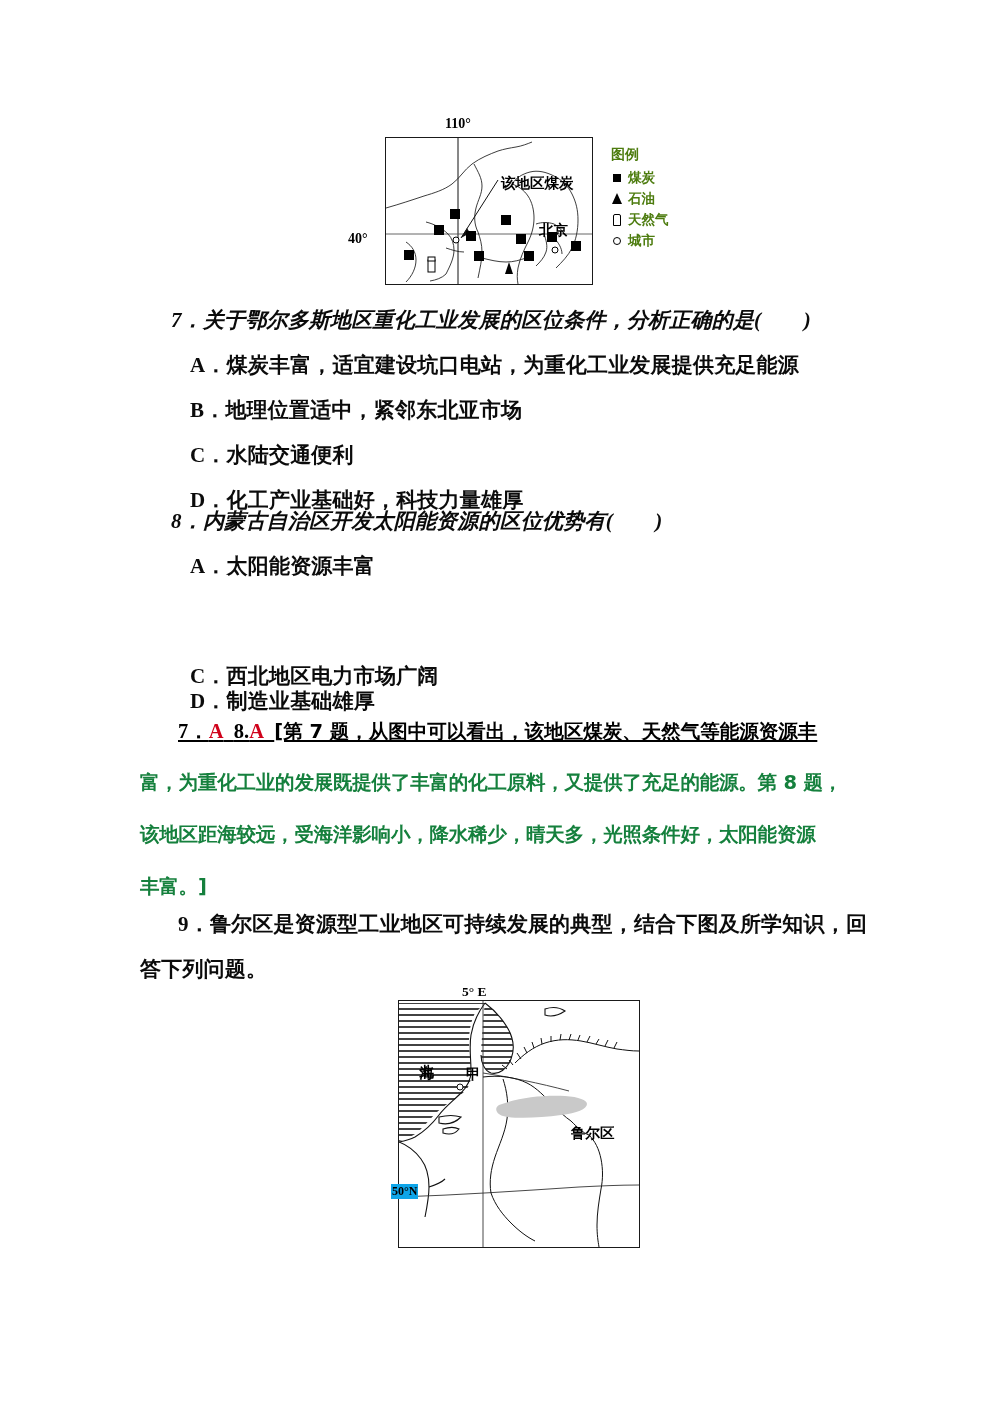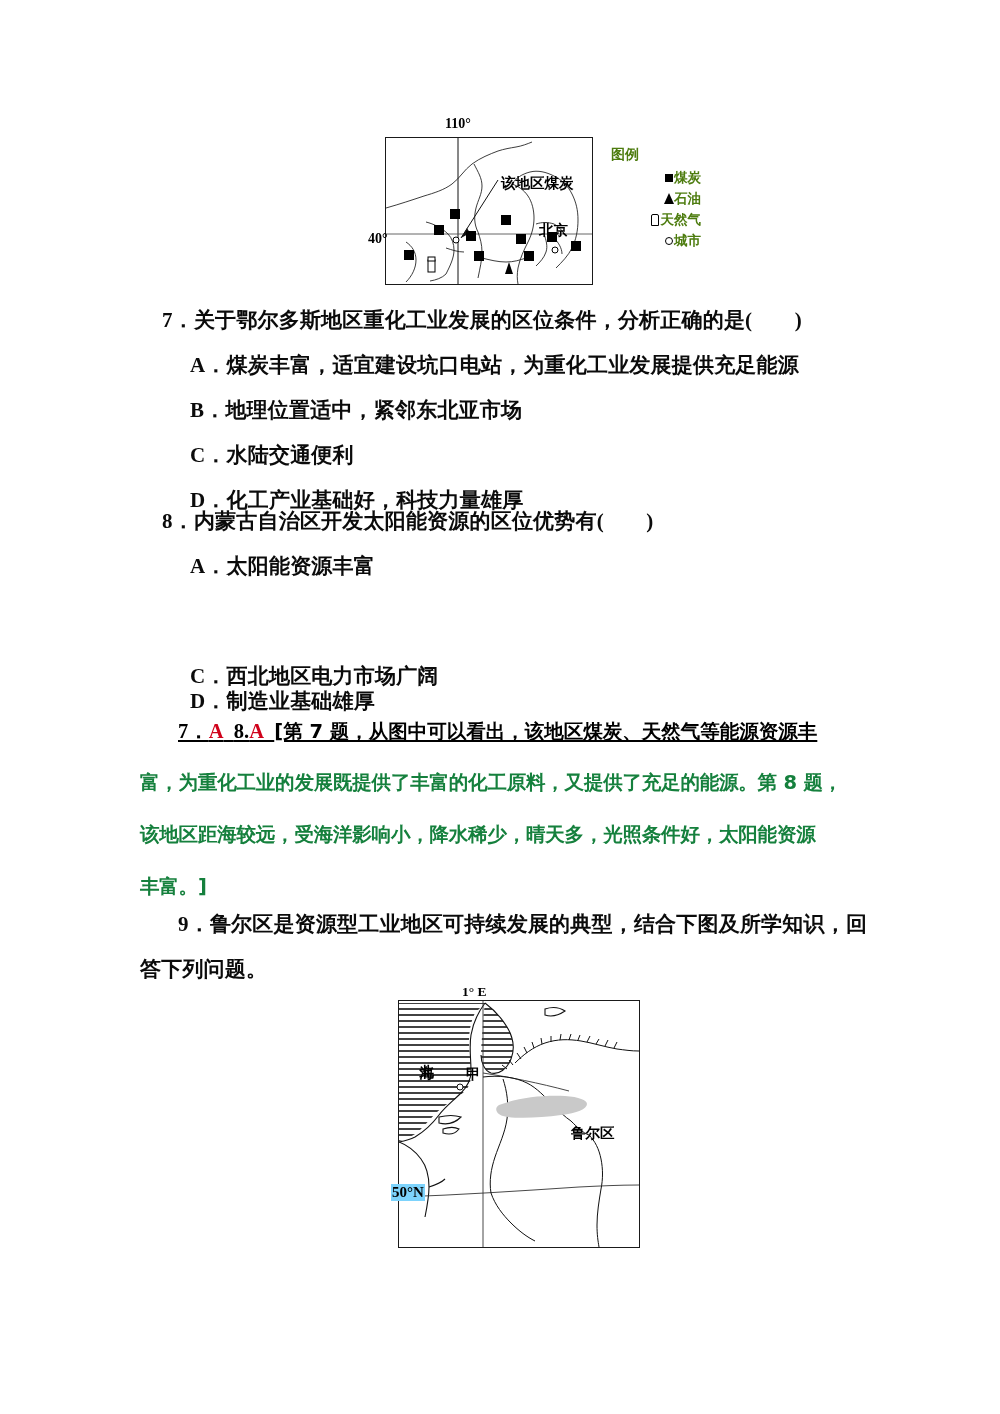--- a/index.html
+++ b/index.html
@@ -25,21 +25,21 @@
   
   .qline {
     position: absolute;
     font-family: "Liberation Serif", "DejaVu Serif", serif;
     font-weight: bold;
     font-size: 21px;
     letter-spacing: 0.2px;
     white-space: nowrap;
     color: #0b0b0b;
   }
-  .qstem { left: 162px; }
+  .qstem { left: 171px; font-style: italic; }
   .qopt  { left: 190px; }
 
   
   .ansblock {
     position: absolute;
     left: 140px;
     top: 717px;
     width: 730px;
   }
   .ansline1 {
@@ -80,42 +80,42 @@
   #map1 svg, #map2 svg { display: block; }
 
   .maplabel {
     position: absolute;
     font-family: "Liberation Serif", "DejaVu Serif", serif;
     font-weight: bold;
     color: #000;
     white-space: nowrap;
   }
   .lbl110 { left: 445px; top: 116px; font-size: 14px; }
-  .lbl40  { left: 368px; top: 231px; font-size: 14px; }
+  .lbl40  { left: 348px; top: 231px; font-size: 14px; }
   .lblEerduosi { left: 501px; top: 174px; font-size: 14.5px; }
   .lblBeijing { left: 539px; top: 221px; font-size: 14.5px; }
 
   
   #legend1 {
     position: absolute;
     left: 611px;
     top: 148px;
     width: 90px;
     font-family: "Liberation Serif", "DejaVu Serif", serif;
     font-weight: bold;
     font-size: 13.5px;
     line-height: 1;
     color: #4d7c0f;
   }
   #legend1 .ltitle { margin-bottom: 5px; font-size: 14px; }
   #legend1 .lrow {
     display: flex;
     align-items: center;
     height: 21px;
-    justify-content: flex-end;
+    gap: 6px;
   }
   #legend1 .lsym {
     width: 11px;
     display: inline-flex;
     justify-content: center;
     align-items: center;
   }
   .sym-coal {
     width: 8px; height: 8px; background: #000; display: block;
   }
@@ -143,21 +143,21 @@
     position: absolute;
     left: 398px;
     top: 1000px;
     width: 242px;
     height: 248px;
     border: 1.2px solid #1a1a1a;
     box-sizing: border-box;
     background: #ffffff;
   }
   .lbl5E   { left: 462px; top: 984px; font-size: 13.5px; }
-  .lbl50N  { left: 391px; top: 1184px; font-size: 15px; background:#7dd3fc; padding:0 1px;}
+  .lbl50N  { left: 391px; top: 1184px; font-size: 12px; background:#0ea5e9; padding:0 1px;}
   .lblBeihai {
     left: 419px; top: 1052px; font-size: 14.5px;
     writing-mode: vertical-rl; text-orientation: upright;
     line-height: 1.02; letter-spacing: 1px;
   }
   .lblJia  { left: 466px; top: 1065px; font-size: 14.5px; }
   .lblRuhr { left: 571px; top: 1124px; font-size: 14.5px; }
 </style>
 </head>
 <body>
@@ -367,19 +367,19 @@
       <g>
         <path d="M100 104 C118 97 142 94 166 95 C180 96 188 99 188 103
                  C188 108 178 112 162 114 C140 117 116 118 104 115
                  C97 113 95 107 100 104 Z" fill="#c9c9c9" stroke="none"></path>
       </g>
 
       <circle cx="61" cy="86" r="3" fill="#fff" stroke="#111" stroke-width="1"></circle>
     </svg>
   </div>
 
-  <span class="maplabel lbl5E">1° E</span>
+  <span class="maplabel lbl5E">5° E</span>
   <span class="maplabel lbl50N">50°N</span>
   <span class="maplabel lblBeihai">北海</span>
   <span class="maplabel lblJia">甲</span>
   <span class="maplabel lblRuhr">鲁尔区</span>
 
 </div>
 
 </body></html>

